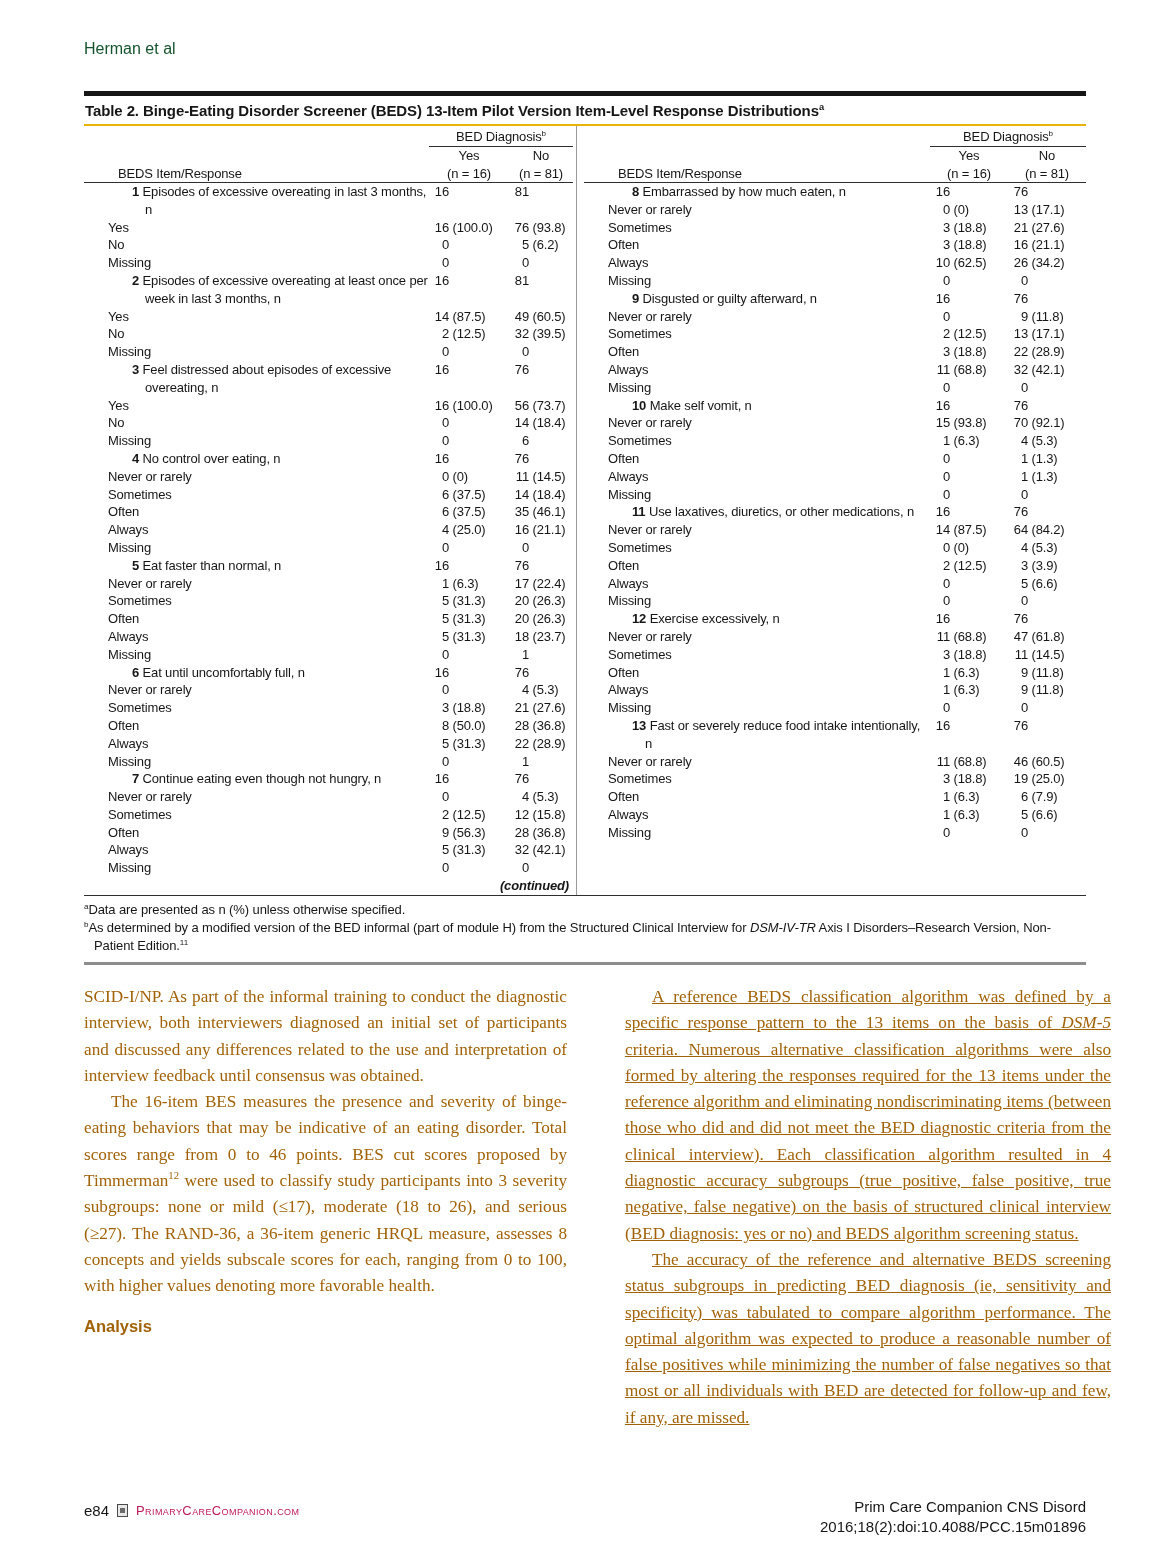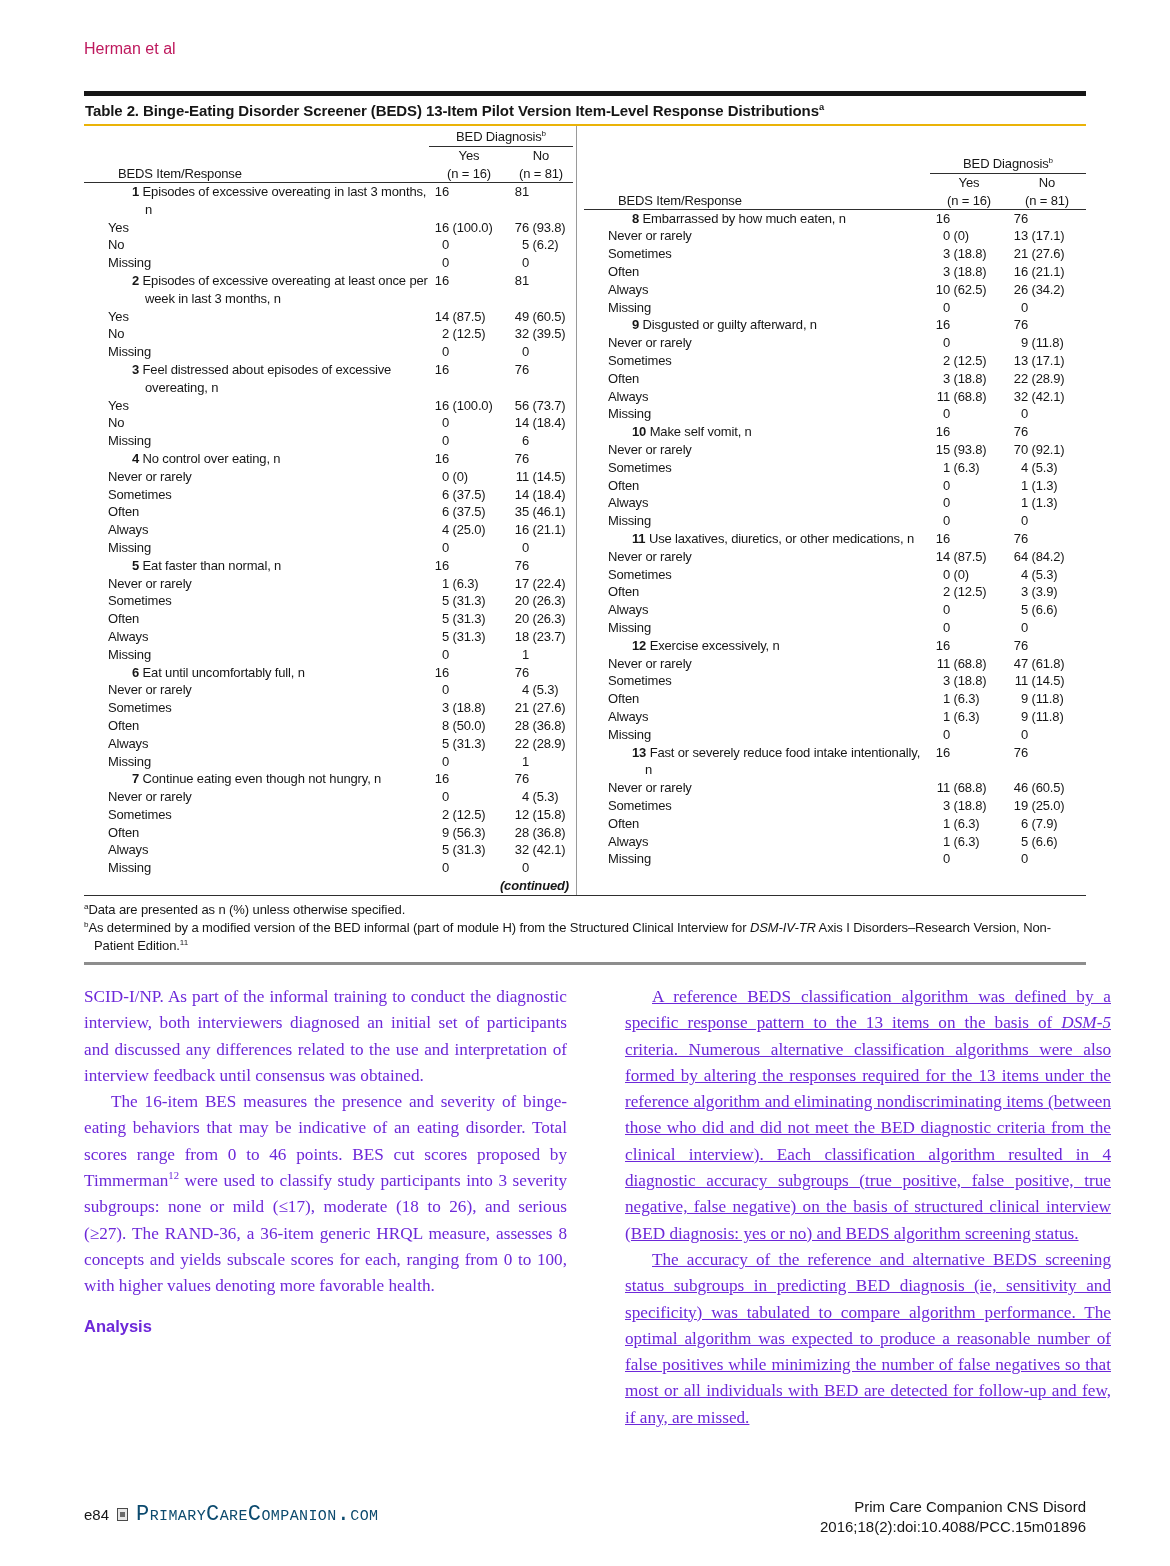--- a/index.html
+++ b/index.html
@@ -1,28 +1,28 @@
 <!DOCTYPE html>
 <html><head>
 <meta charset="utf-8">
 <style>
   html,body { margin:0; padding:0; background:#fff; }
   .page { position:relative; width:1170px; height:1566px; background:#fff;
           font-family:"Liberation Sans", sans-serif; color:#161616; overflow:hidden; }
 
-  .run-head { position:absolute; left:84px; top:40px; font-size:16px; color:#be185d; }
+  .run-head { position:absolute; left:84px; top:40px; font-size:16px; color:#14532d; }
 
   
   #table-block { position:absolute; left:84px; top:91px; width:1002px; }
   .t-topbar { height:5px; background:#151515; }
   .t-title  { font-weight:bold; font-size:15px; letter-spacing:-0.1px;
               padding:6px 0 5px 1px; border-bottom:2px solid #eab308; }
   .t-title sup, .t-half sup, .t-notes sup { vertical-align:super; font-size:0.62em; line-height:0; }
 
-  .t-main { position:relative; display:flex; border-bottom:1px solid #2e2e2e; align-items:center; }
+  .t-main { position:relative; display:flex; border-bottom:1px solid #2e2e2e; align-items:flex-start; }
   .t-div  { position:absolute; left:492px; top:0; bottom:0; width:1px; background:#9a9a9a; }
 
   .t-half { font-size:13px; line-height:17.8px; letter-spacing:-0.15px; box-sizing:border-box; }
   .t-half.left  { width:492px; padding-right:3px; }
   .t-half.right { flex:1; padding-left:8px; }
 
   .t-head { height:57px; border-bottom:1px solid #2e2e2e; box-sizing:border-box; padding-top:2px; }
   .hrow { display:flex; line-height:18px; }
   .hspacer { flex:1; }
   .diag { text-align:center; border-bottom:1px solid #2e2e2e; padding-bottom:0; }
@@ -44,39 +44,39 @@
   .pct { white-space:pre; }
 
   .continued { text-align:right; font-style:italic; font-weight:bold; padding-right:4px; }
 
   .t-notes { padding:5px 0 6px 0; font-size:13px; line-height:18px; letter-spacing:-0.1px; }
   .note { padding-left:10px; text-indent:-10px; }
   .t-botbar { height:3px; background:#8d8d8d; margin-top:1px; }
 
   
   .bodycol { position:absolute; top:984px; font-family:"Liberation Serif", serif;
-             font-size:17.2px; line-height:26.3px; color:#6d28d9; }
+             font-size:17.2px; line-height:26.3px; color:#a16207; }
   #col-left  { left:84px;  width:483px; }
   #col-right { left:625px; width:486px;text-decoration:underline; }
   .bodycol p { margin:0; text-align:justify; }
   .bodycol p.indent { text-indent:27px; }
   .bodycol sup { vertical-align:super; font-size:0.62em; line-height:0; }
   .bheading { font-family:"Liberation Sans", sans-serif; font-weight:bold;
               font-size:16.5px; margin:13px 0 9px 0; }
 
   
   #footer { position:absolute; left:84px; width:1002px; top:1497px;
             display:flex; justify-content:space-between; align-items:flex-start;gap:43px; }
   .f-left { display:flex; align-items:center; gap:8px; margin-top:5px; }
   .pg { font-family:"Liberation Sans", sans-serif; font-size:15px; }
   .logo-sq { display:inline-block; width:9px; height:11px; border:1px solid #4a4a4a;
              background:#e8e8e8; position:relative; }
   .logo-sq::after { content:""; position:absolute; left:2px; top:3px; width:5px; height:5px; background:#6a6a6a; }
-  .site { font-family:Liberation Mono, monospace; font-variant:small-caps;
-          font-size:22px; letter-spacing:0.4px; color:#0c4a6e; }
+  .site { font-family:Liberation Sans, sans-serif; font-variant:small-caps;
+          font-size:13px; letter-spacing:0.4px; color:#be185d; }
   .f-right { text-align:right; font-size:15px; line-height:20px; }
 </style>
 </head>
 <body>
 
 <div class="page">
 
   <div class="run-head">Herman et al</div>
 
   <div id="table-block">

